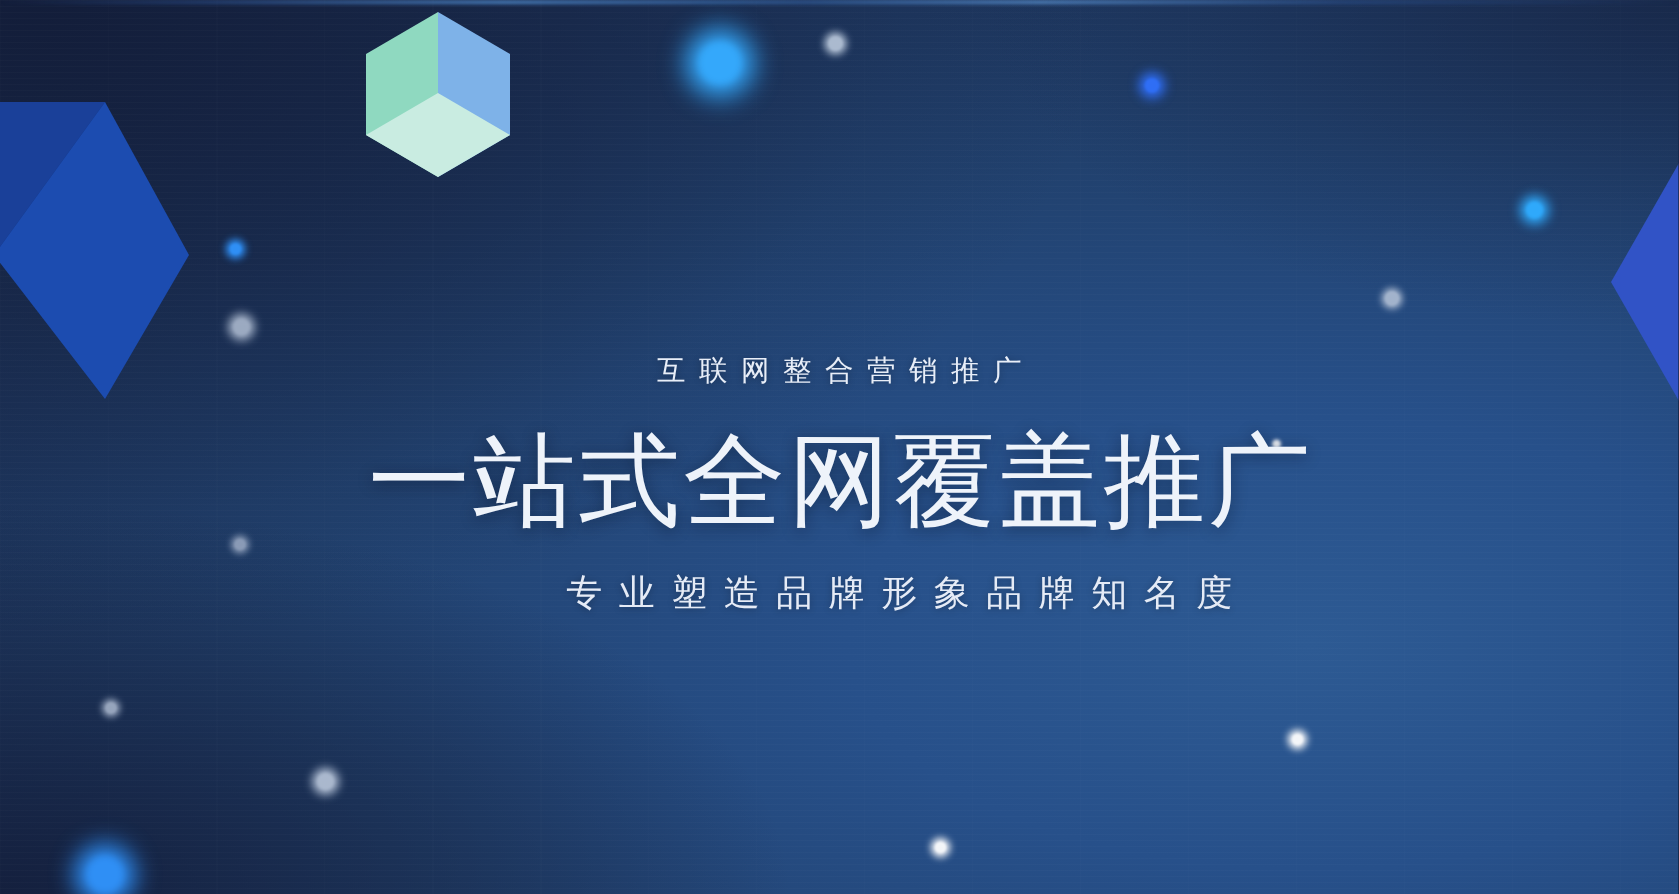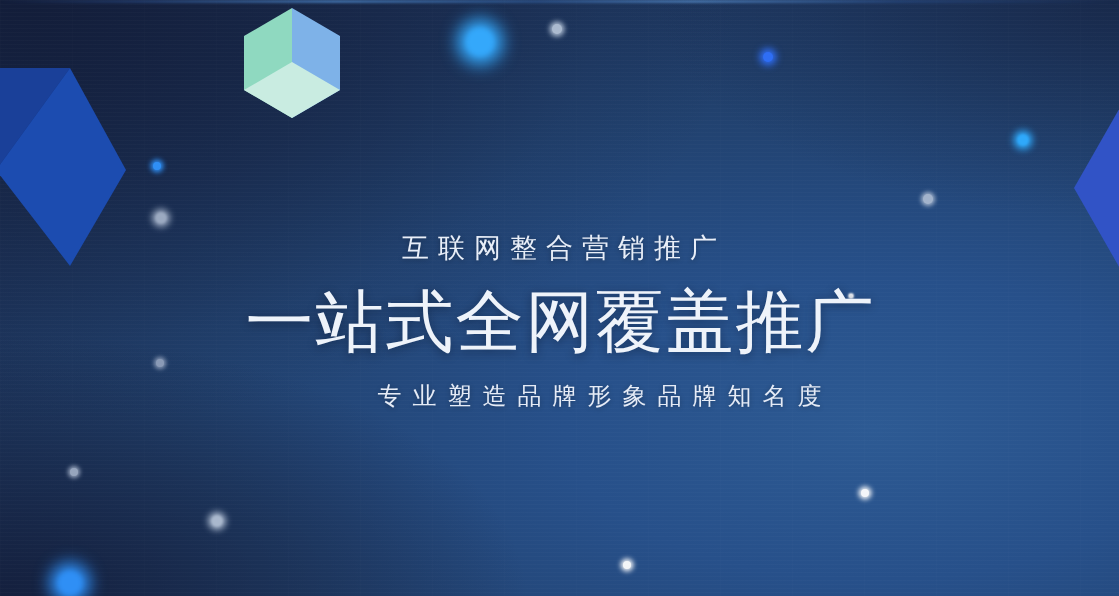--- a/index.html
+++ b/index.html
@@ -99,21 +99,21 @@
     left: 0;
     top: 0;
     width: 1119px;
     text-align: center;
     user-select: none;
   }
   .eyebrow {
     position: absolute;
     left: 0; top: 231px;
     width: 100%;
-    font-size: 27px;
+    font-size: 19px;
     line-height: 34px;
     letter-spacing: 9px;
     text-indent: 9px;
     color: #e8eef8;
     font-weight: 400;
     text-shadow: 0 1px 5px rgba(0,0,0,.28);
   }
   .headline {
     position: absolute;
     left: 0; top: 281px;

